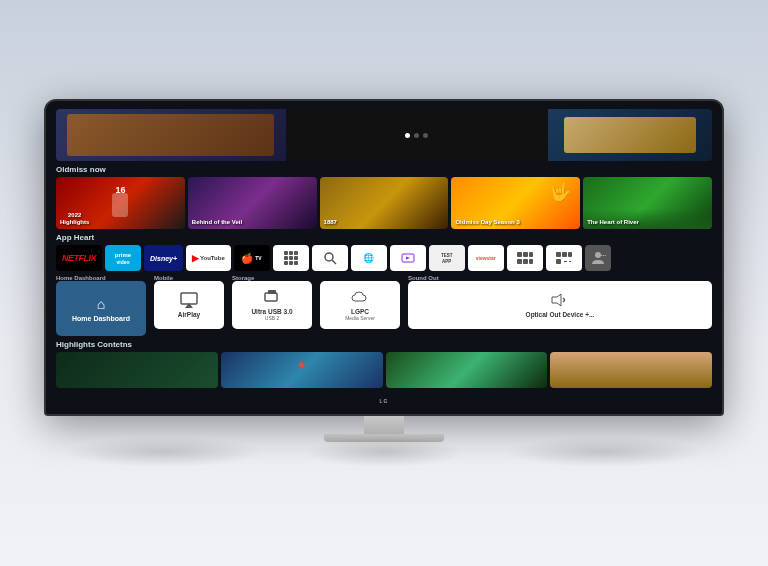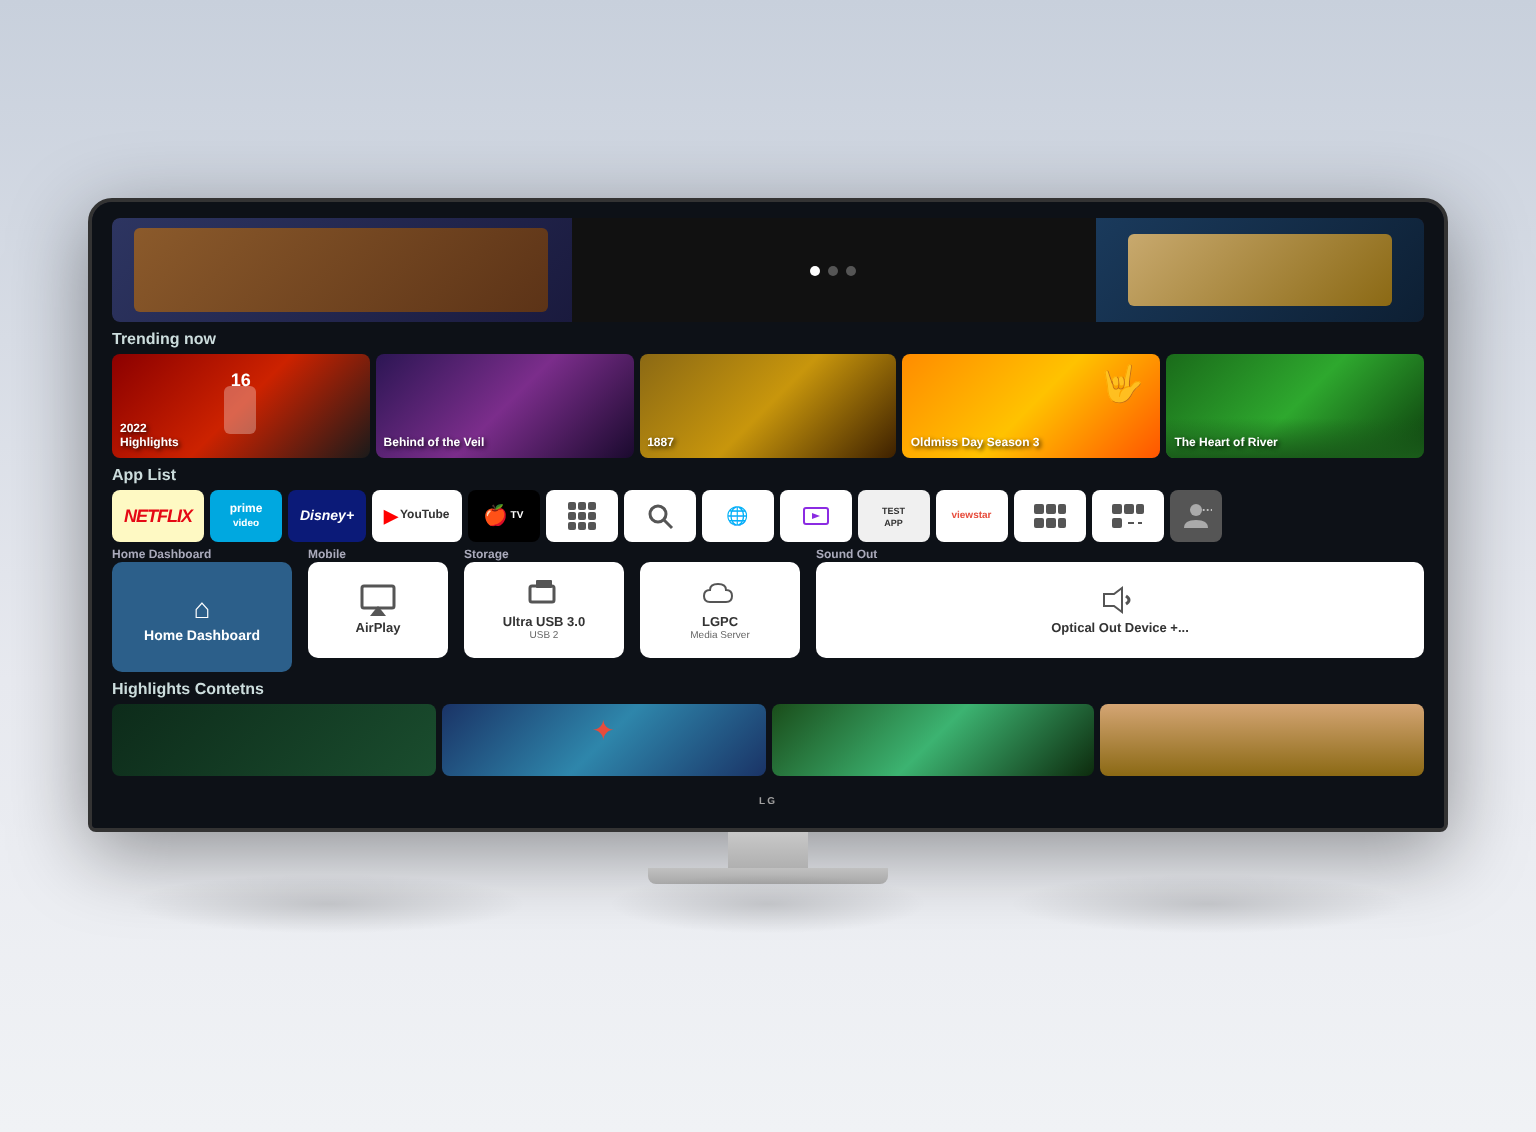--- a/index.html
+++ b/index.html
@@ -127,20 +127,21 @@
       flex: 1;
       height: 52px;
       border-radius: 4px;
       overflow: hidden;
       position: relative;
       cursor: pointer;
     }
 
     .tc-sports {
       background: linear-gradient(135deg, #8b0000 0%, #cc2200 50%, #1a1a1a 100%);
+      text-align: center;
     }
     .tc-drama {
       background: linear-gradient(135deg, #2c1654 0%, #7b2d8b 50%, #1a0a2e 100%);
     }
     .tc-western {
       background: linear-gradient(135deg, #8b6914 0%, #c8960c 50%, #3d2000 100%);
     }
     .tc-fashion {
       background: linear-gradient(135deg, #ff8c00 0%, #ffc200 50%, #ff5500 100%);
     }
@@ -174,21 +175,21 @@
       align-items: center;
       justify-content: center;
       cursor: pointer;
       padding: 0 6px;
       min-width: 36px;
       font-size: 7px;
       font-weight: bold;
     }
 
     .app-netflix {
-      background: #fef9c3;
+      background: #000000;
       color: #e50914;
       font-size: 9px;
       font-weight: 900;
       font-style: italic;
       letter-spacing: -0.5px;
     }
 
     .app-prime {
       background: #00a8e0;
       color: #fff;
@@ -465,21 +466,21 @@
         <div class="hero-center">
           <div class="hero-dot active"></div>
           <div class="hero-dot"></div>
           <div class="hero-dot"></div>
         </div>
         <div class="hero-right">
           <div class="hero-right-content"></div>
         </div>
       </div>
 
-      <div class="section-label">Trending now</div>
+      <div class="section-label">Oldmiss now</div>
       <div class="trending-row">
         <div class="trending-card tc-sports">
           <div class="sport-number">16</div>
           <div class="sport-body"></div>
           <div class="trending-card-title">2022<br>Highlights</div>
         </div>
         <div class="trending-card tc-drama">
           <div class="trending-card-title">Behind of the Veil</div>
         </div>
         <div class="trending-card tc-western">
@@ -488,21 +489,21 @@
         <div class="trending-card tc-fashion">
           <div class="fashion-pose">🤟</div>
           <div class="trending-card-title">Oldmiss Day Season 3</div>
         </div>
         <div class="trending-card tc-nature">
           <div class="nature-trees"></div>
           <div class="trending-card-title">The Heart of River</div>
         </div>
       </div>
 
-      <div class="section-label">App List</div>
+      <div class="section-label">App Heart</div>
       <div class="app-list-row">
         <div class="app-icon app-netflix">NETFLIX</div>
         <div class="app-icon app-prime" style="display:flex;flex-direction:column;align-items:center;gap:1px;font-size:5px;">
           <span style="color:#fff;font-weight:bold;font-size:6px;">prime</span>
           <span style="color:#fff;font-size:5px;">video</span>
         </div>
         <div class="app-icon app-disney">Disney+</div>
         <div class="app-icon app-youtube">
           <span style="color:#ff0000;font-size:9px;">▶</span>
           <span style="color:#333;font-size:6px;margin-left:1px;">YouTube</span>

